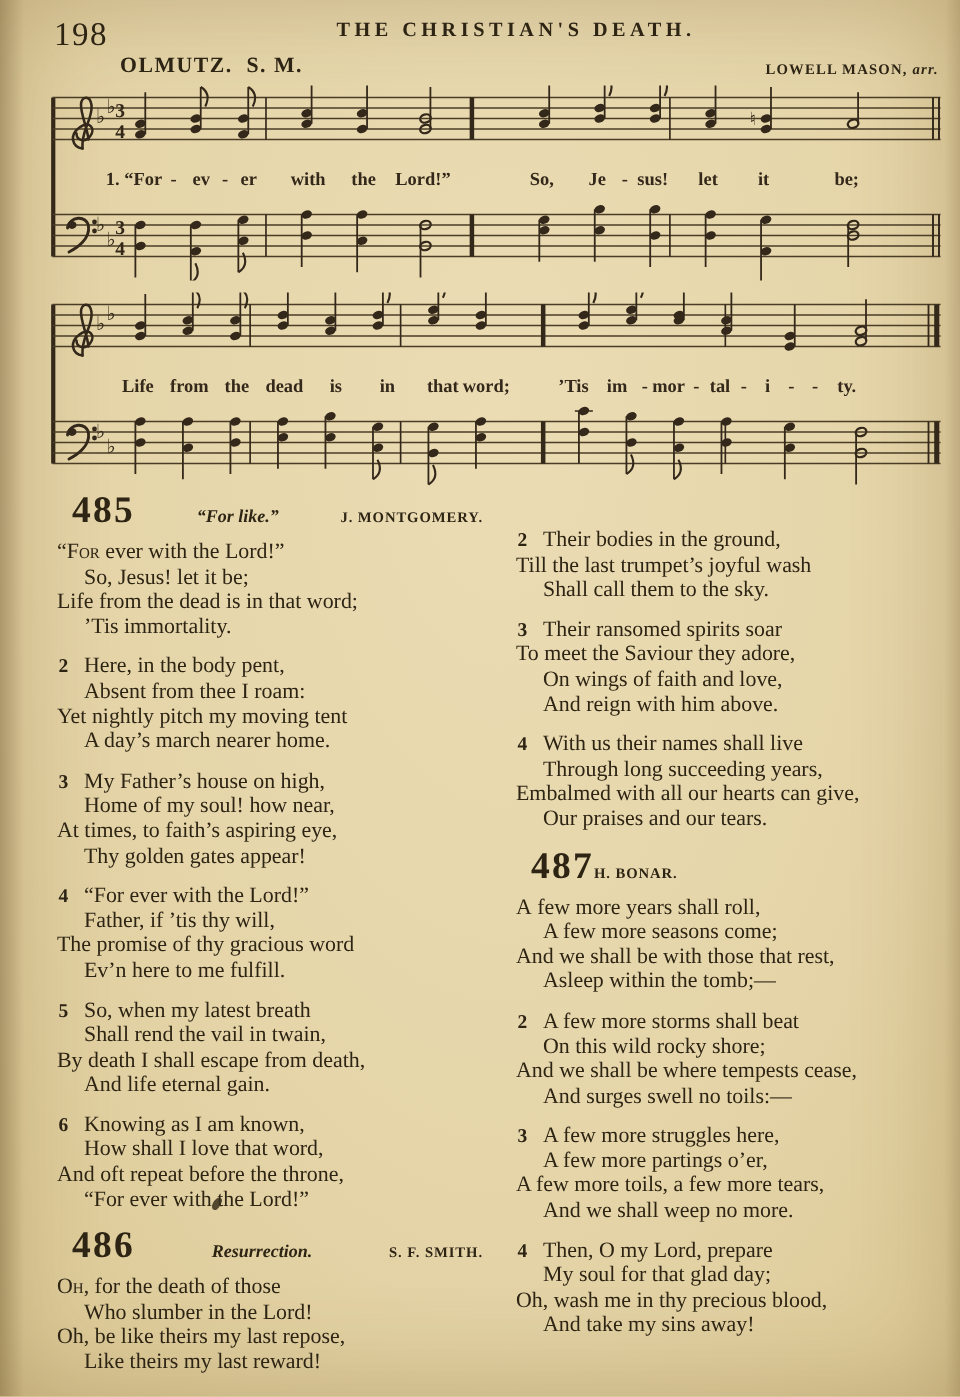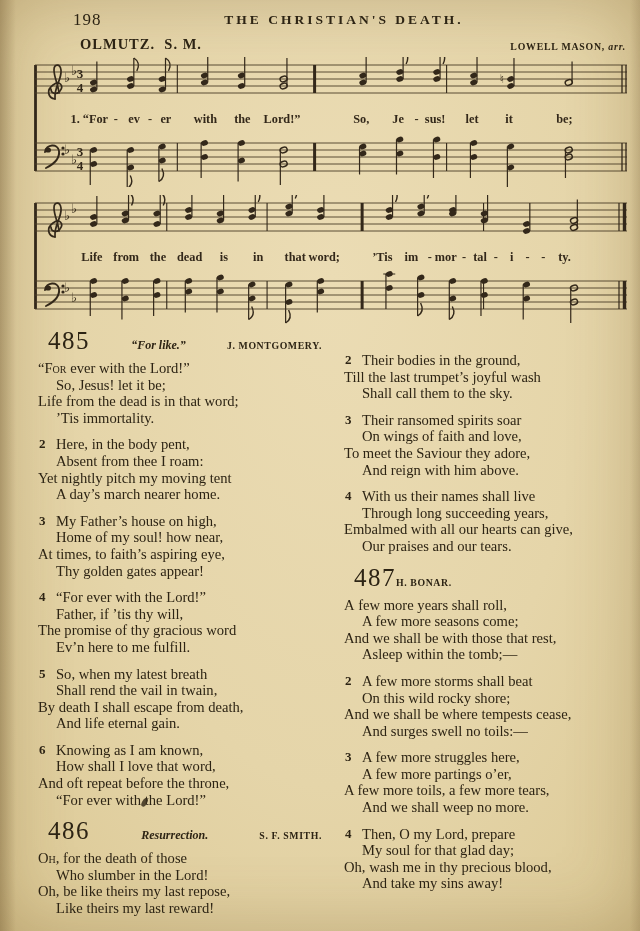--- a/index.html
+++ b/index.html
@@ -19,21 +19,21 @@
     background:linear-gradient(90deg, rgba(80,55,18,.28), rgba(80,55,18,0));
     pointer-events:none;
   }
   .page::after{
     content:"";position:absolute;right:0;top:0;bottom:0;width:10px;
     background:linear-gradient(270deg, rgba(80,55,18,.14), rgba(80,55,18,0));
     pointer-events:none;
   }
   .page-number{
     position:absolute;left:36px;top:10px;
-    font-size:17px;letter-spacing:1px;margin-left:37px;
+    font-size:22px;letter-spacing:1px;
   }
   .running-title{
     position:absolute;left:0;right:0;top:12px;text-align:center;
     font-size:13.5px;font-weight:bold;letter-spacing:3px;padding-left:48px;
   }
   .tune-line{position:absolute;left:30px;right:12px;top:36px;height:18px;}
   .tune-name{
     position:absolute;left:50px;top:0;
     font-size:14.5px;font-weight:bold;letter-spacing:1px;
   }
@@ -46,21 +46,21 @@
   .music svg{display:block;margin-bottom:8px;}
   .columns{
     position:absolute;left:36px;top:328px;width:596px;
     display:flex;gap:16px;
   }
   .col{width:290px;}
   .hymn-header{
     display:flex;align-items:baseline;margin:0 4px 7px 12px;
   }
   .hymn-number{
-    font-size:25px;font-weight:normal;letter-spacing:1.5px;line-height:1;
+    font-size:25px;font-weight:bold;letter-spacing:1.5px;line-height:1;
   }
   .hymn-title{
     flex:1;text-align:center;font-size:12px;font-weight:bold;font-style:italic;
   }
   .hymn-author{
     font-size:9.8px;font-weight:bold;letter-spacing:.6px;text-align:center;
   }
   .verse{position:relative;margin:0 0 10px 2px;}
   .verse-number{
     position:absolute;left:1px;top:0;
@@ -546,22 +546,22 @@
     <div class="col" id="col-right" style="padding-top: 24px;">
         <div class="verse">
           <span class="verse-number">2</span>
           <div class="vline indent">Their bodies in the ground,</div>
           <div class="vline">Till the last trumpet’s joyful wash</div>
           <div class="vline indent">Shall call them to the sky.</div>
         </div>
         <div class="verse">
           <span class="verse-number">3</span>
           <div class="vline indent">Their ransomed spirits soar</div>
+          <div class="vline">To meet the Saviour they adore,</div>
           <div class="vline indent">On wings of faith and love,</div>
-          <div class="vline">To meet the Saviour they adore,</div>
           <div class="vline indent">And reign with him above.</div>
         </div>
         <div class="verse">
           <span class="verse-number">4</span>
           <div class="vline indent">With us their names shall live</div>
           <div class="vline indent">Through long succeeding years,</div>
           <div class="vline">Embalmed with all our hearts can give,</div>
           <div class="vline indent">Our praises and our tears.</div>
         </div>
         <div class="hymn-header">

